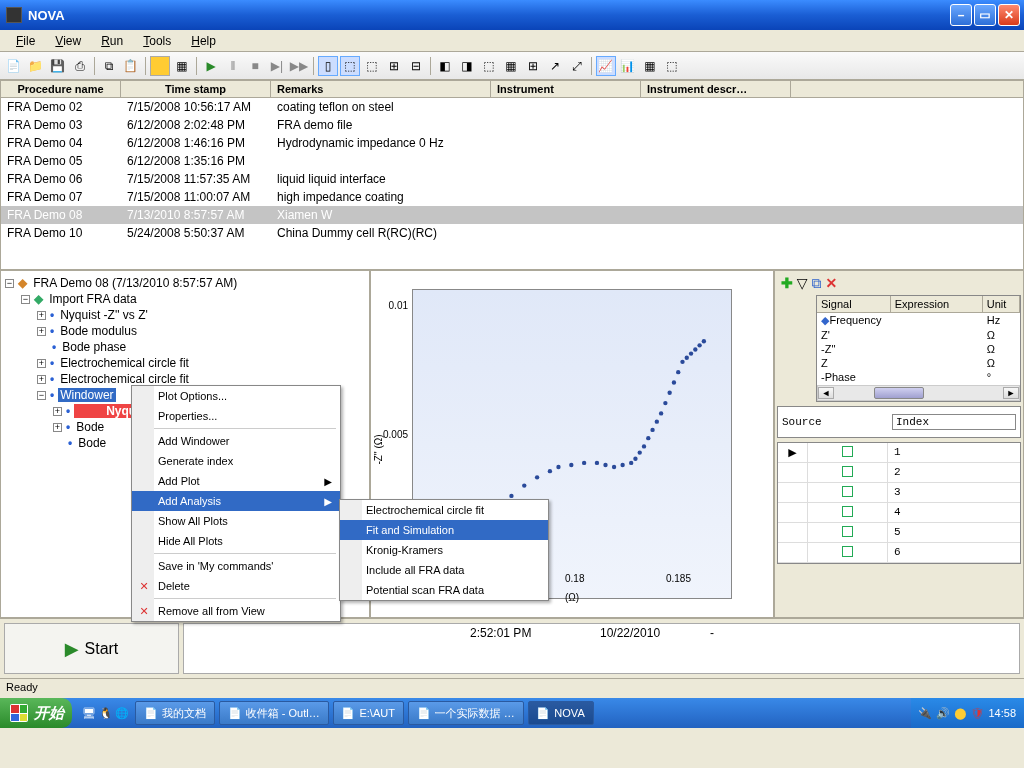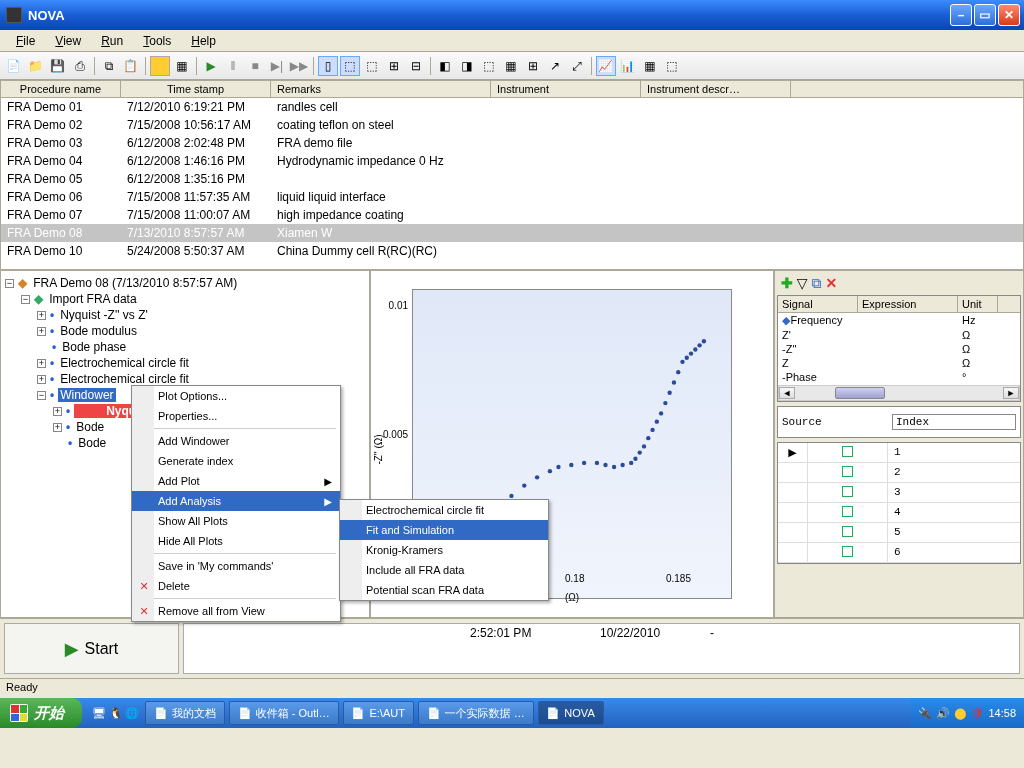--- a/index.html
+++ b/index.html
@@ -20,21 +20,21 @@
 .menubar .mitem::first-letter { text-decoration: underline; }
 
 
 .toolbar { height: 28px; background: linear-gradient(to bottom, #fafafa, #e8e8e8); border-bottom: 1px solid #aca899; display: flex; align-items: center; padding: 0 4px; gap: 2px; }
 .tbtn { width: 20px; height: 20px; border: 1px solid transparent; display: flex; align-items: center; justify-content: center; font-size: 12px; }
 .tsep { width: 1px; height: 18px; background: #aca899; margin: 0 2px; }
 .tplay { color: #2a8a2a; }
 
 
 .procgrid { height: 190px; background: #fff; border: 1px solid #aca899; overflow: auto; }
-.pgheader { display: flex; background: #ece9d8; border-bottom: 1px solid #aca899; position: sticky; top: 0; }
+.pgheader { display: flex; background: #ece9d8; border-bottom: 1px solid #aca899; position: sticky; top: 0; font-weight: bold; }
 .pgheader div { padding: 2px 6px; border-right: 1px solid #aca899; font-size: 11px; }
 .pgrow { display: flex; padding: 1px 0; font-family: "Courier New", monospace; font-size: 12px; }
 .pgrow div { padding: 1px 6px; white-space: nowrap; overflow: hidden; }
 .pgrow.selected { background: #c4c4c4; color: #fff; }
 .c-name { width: 120px; } .c-time { width: 150px; } .c-rem { width: 220px; } .c-inst { width: 150px; } .c-desc { width: 150px; }
 .pgheader .c-name,.pgheader .c-time{ text-align:center; }
 
 
 .workarea { display: flex; height: 348px; }
 .tree { width: 370px; background: #fff; border: 1px solid #aca899; padding: 4px; overflow: visible; position: relative; font-family: "Courier New", monospace; font-size: 12px; }
@@ -68,21 +68,21 @@
 .plotbox .yaxis { position: absolute; left: -30px; top: 0; height: 100%; display: flex; flex-direction: column; justify-content: space-between; font-size: 10px; align-items: flex-end; padding: 10px 0 30px 0; }
 .plotbox .xaxis { position: absolute; bottom: 10px; left: 40px; right: 10px; display: flex; justify-content: space-between; font-size: 10px; }
 .plotbox .ylabel { position: absolute; left: -50px; top: 50%; transform: rotate(-90deg); font-size: 10px; }
 .plotbox .xlabel { position: absolute; bottom: -5px; left: 50%; transform: translateX(-50%); font-size: 10px; }
 .plotsvg { position: absolute; left: 30px; top: 10px; right: 10px; bottom: 30px; }
 
 
 .rightpanel { width: 250px; background: #ece9d8; border: 1px solid #aca899; padding: 2px; }
 .rp-toolbar { height: 20px; display: flex; gap: 4px; align-items: center; padding-left: 4px; }
 .rp-toolbar span { font-size: 14px; }
-.sigtable { background: #fff; border: 1px solid #888; margin-top: 2px; font-size: 11px; }
+.sigtable { background: #fff; border: 1px solid #888; margin-top: 2px; font-size: 11px; margin-left: 39px; }
 .sigtable .shdr { display: flex; background: #ece9d8; border-bottom: 1px solid #aca899; }
 .sigtable .shdr div { padding: 2px 4px; border-right: 1px solid #aca899; }
 .sigtable .srow { display: flex; padding: 1px 0; font-family: "Courier New",monospace; }
 .sigtable .srow div { padding: 0 4px; }
 .sc1 { width: 80px; } .sc2 { width: 100px; } .sc3 { width: 40px; }
 .hscroll { height: 16px; background: #e8e8e8; border: 1px solid #ccc; display: flex; align-items: center; margin-top: 1px; }
 .hscroll .harr { width: 16px; text-align: center; background: linear-gradient(#f8f8f8,#ddd); border: 1px solid #aaa; font-size: 9px; }
 .hscroll .hthumb { width: 50px; height: 12px; background: linear-gradient(#d0d0f0,#a0a0d0); border: 1px solid #888; margin-left: 40px; border-radius: 2px; }
 .propbox { background: #fff; border: 1px solid #888; margin-top: 4px; padding: 4px; font-size: 11px; }
 .proprow { display: flex; align-items: center; padding: 3px 0; }
@@ -104,21 +104,21 @@
 .cmdhdr { display: flex; background: #ece9d8; border-bottom: 1px solid #aca899; }
 .cmdhdr div { padding: 2px 6px; border-right: 1px solid #aca899; font-size: 11px; }
 .cmdrow { display: flex; font-family: "Courier New",monospace; font-size: 12px; }
 .cmdrow div { padding: 2px 6px; }
 .cc1 { width: 280px; } .cc2 { width: 130px; } .cc3 { width: 110px; } .cc4 { width: 100px; }
 
 .statusbar { height: 20px; background: #ece9d8; border-top: 1px solid #aca899; padding: 2px 6px; font-size: 11px; }
 
 
 .taskbar { height: 30px; background: linear-gradient(to bottom,#3989e8,#2262c0); display: flex; align-items: center; color: #fff; }
-.startbtn { height: 30px; padding: 0 18px 0 10px; background: linear-gradient(to bottom,#5ab75a,#2a8a2a); display: flex; align-items: center; gap: 6px; font-weight: bold; font-style: italic; font-size: 15px; border-radius: 0 10px 10px 0; }
+.startbtn { height: 30px; padding: 0 8px 0 10px; background: linear-gradient(to bottom,#5ab75a,#2a8a2a); display: flex; align-items: center; gap: 6px; font-weight: bold; font-style: italic; font-size: 15px; border-radius: 0 10px 10px 0; }
 .startbtn .winlogo { width: 18px; height: 18px; background: #fff; border-radius: 2px; display: grid; grid-template: 1fr 1fr / 1fr 1fr; gap: 1px; padding: 1px; }
 .startbtn .winlogo span:nth-child(1){background:#d33;} .startbtn .winlogo span:nth-child(2){background:#3a3;} .startbtn .winlogo span:nth-child(3){background:#36d;} .startbtn .winlogo span:nth-child(4){background:#dd3;}
 .taskitem { height: 24px; margin: 0 2px; padding: 0 8px; background: linear-gradient(to bottom,#5a9ae8,#3a7ac8); border: 1px solid #2a5aa0; border-radius: 2px; display: flex; align-items: center; gap: 4px; font-size: 11px; max-width: 140px; overflow: hidden; white-space: nowrap; }
 .taskitem.active { background: linear-gradient(to bottom,#2a5aa0,#1a4a90); }
 .tray { margin-left: auto; background: linear-gradient(to bottom,#2a8ae8,#1a6ac8); height: 30px; display: flex; align-items: center; padding: 0 8px; gap: 4px; font-size: 11px; }
 </style>
 </head>
 <body>
 
 <div class="titlebar">
@@ -179,27 +179,20 @@
 
 <div class="procgrid">
   <div class="pgheader">
     <div class="c-name">Procedure name</div>
     <div class="c-time">Time stamp</div>
     <div class="c-rem">Remarks</div>
     <div class="c-inst">Instrument</div>
     <div class="c-desc">Instrument descr…</div>
   </div>
   <div id="pgrows">
-      <div class="pgrow">
-        <div class="c-name">FRA Demo 01</div>
-        <div class="c-time">7/12/2010 6:19:21 PM</div>
-        <div class="c-rem">randles cell</div>
-        <div class="c-inst"></div>
-        <div class="c-desc"></div>
-      </div>
       <div class="pgrow">
         <div class="c-name">FRA Demo 02</div>
         <div class="c-time">7/15/2008 10:56:17 AM</div>
         <div class="c-rem">coating teflon on steel</div>
         <div class="c-inst"></div>
         <div class="c-desc"></div>
       </div>
       <div class="pgrow">
         <div class="c-name">FRA Demo 03</div>
         <div class="c-time">6/12/2008 2:02:48 PM</div>

